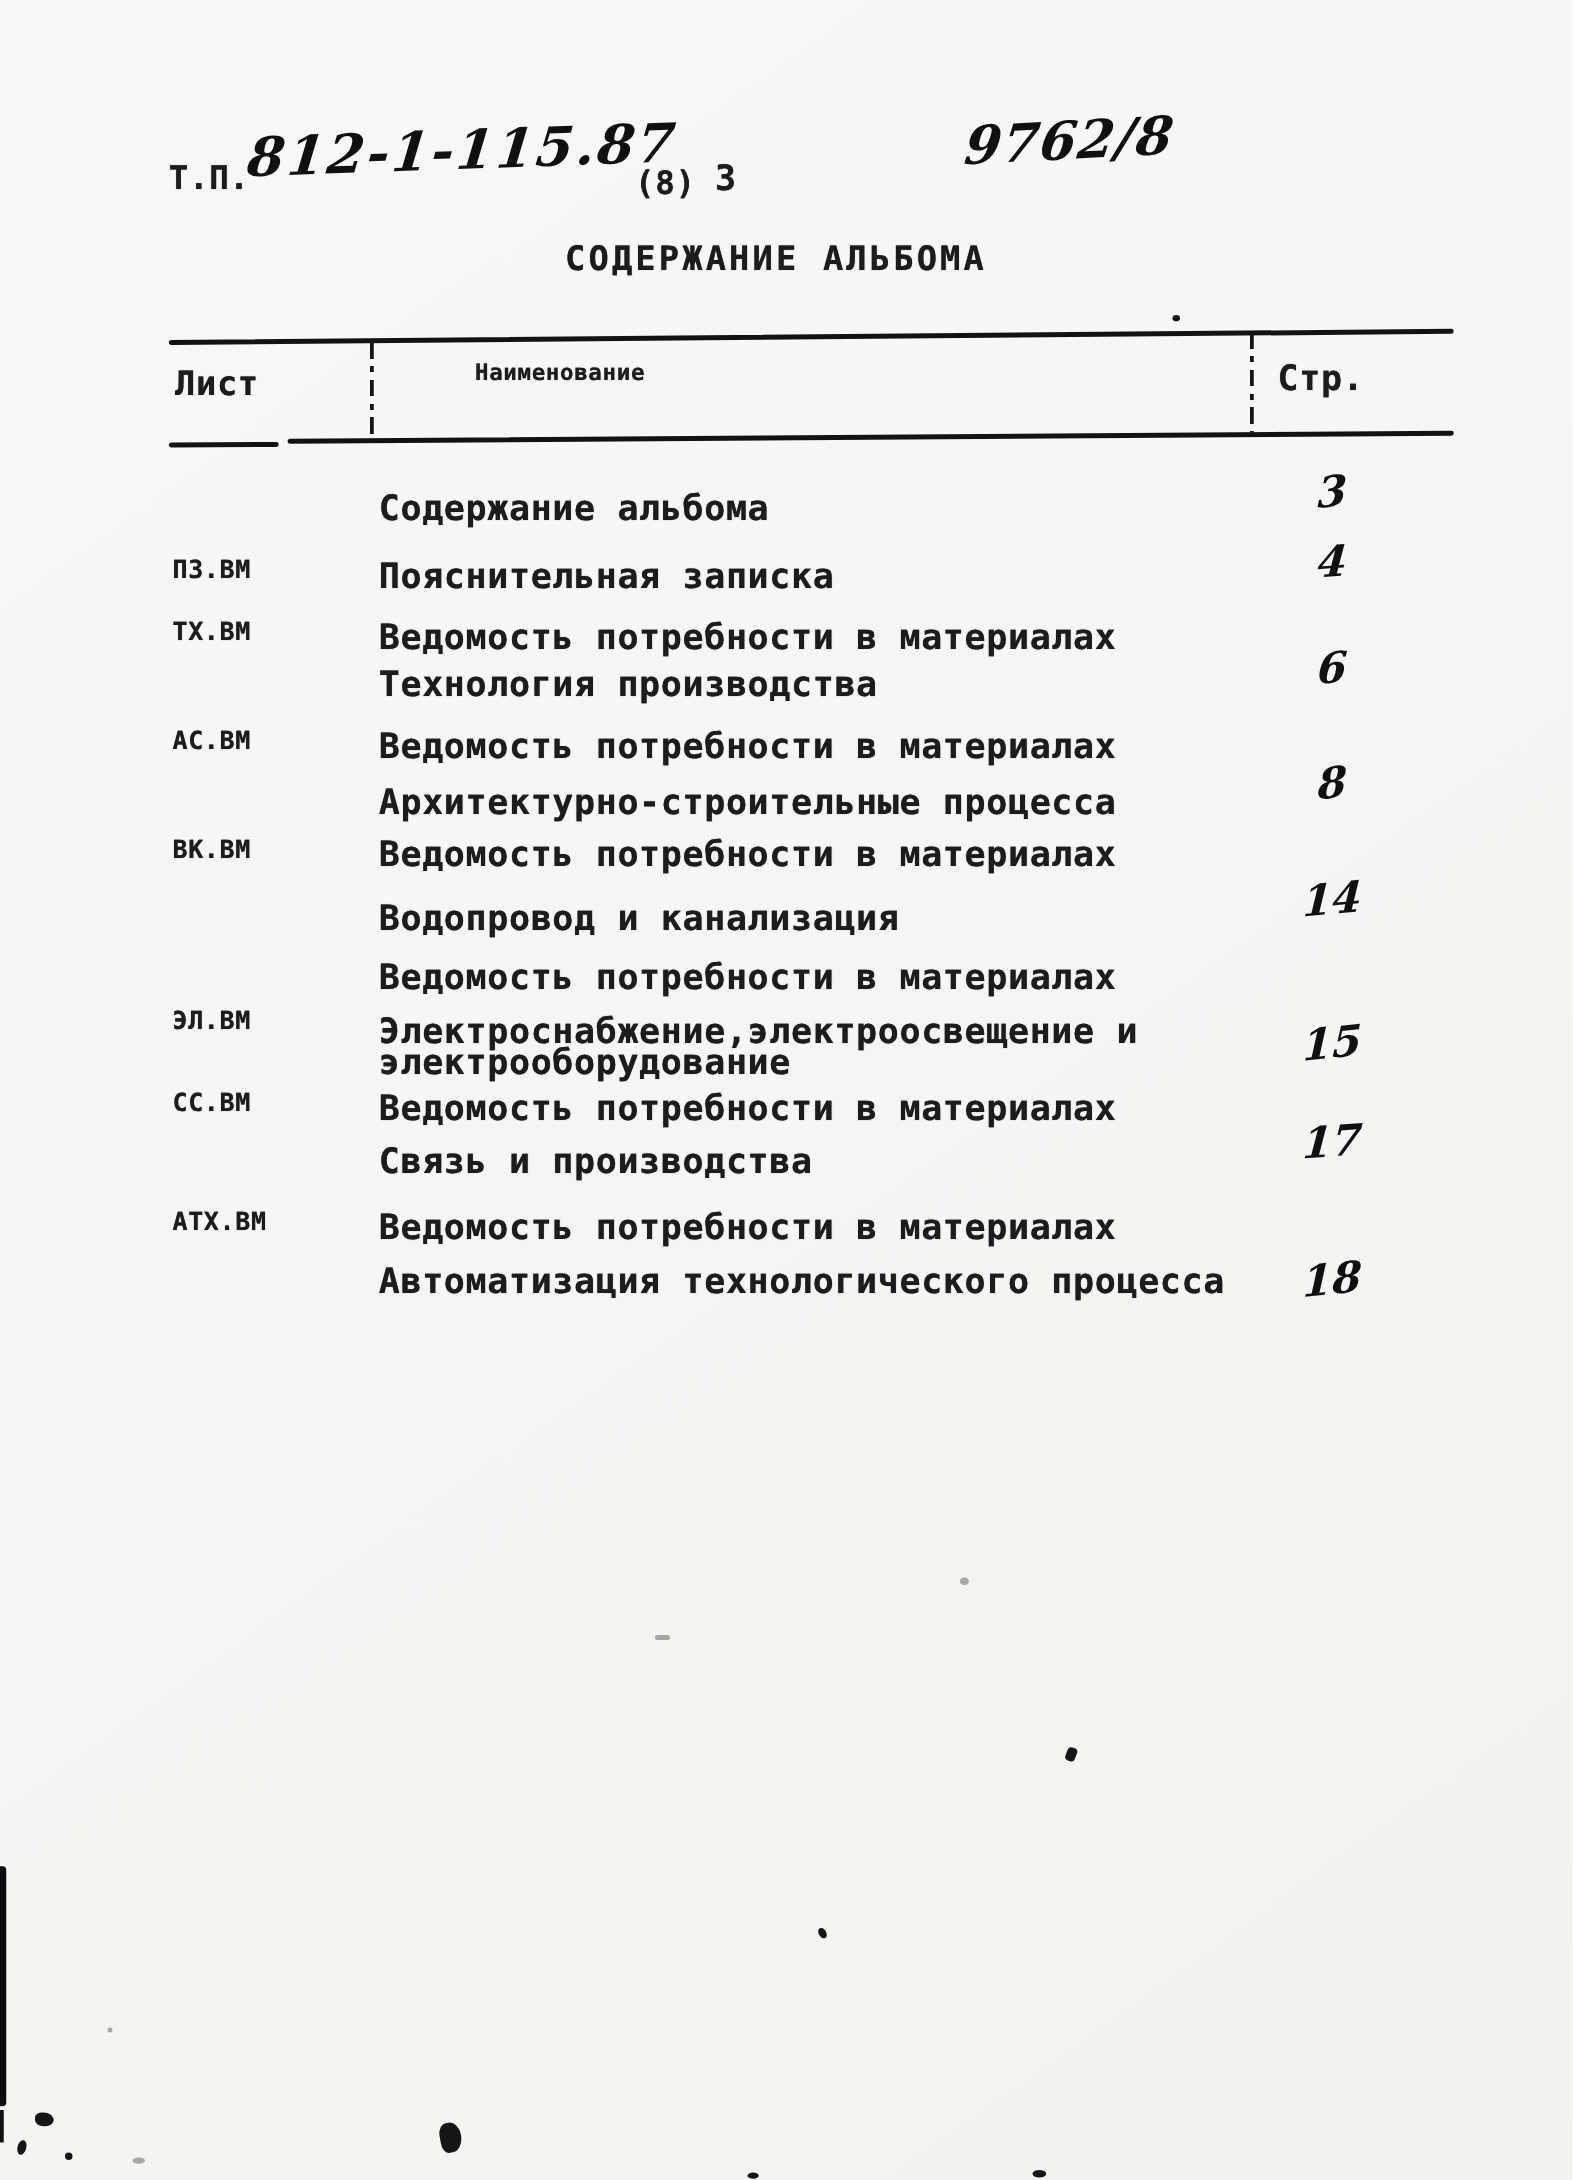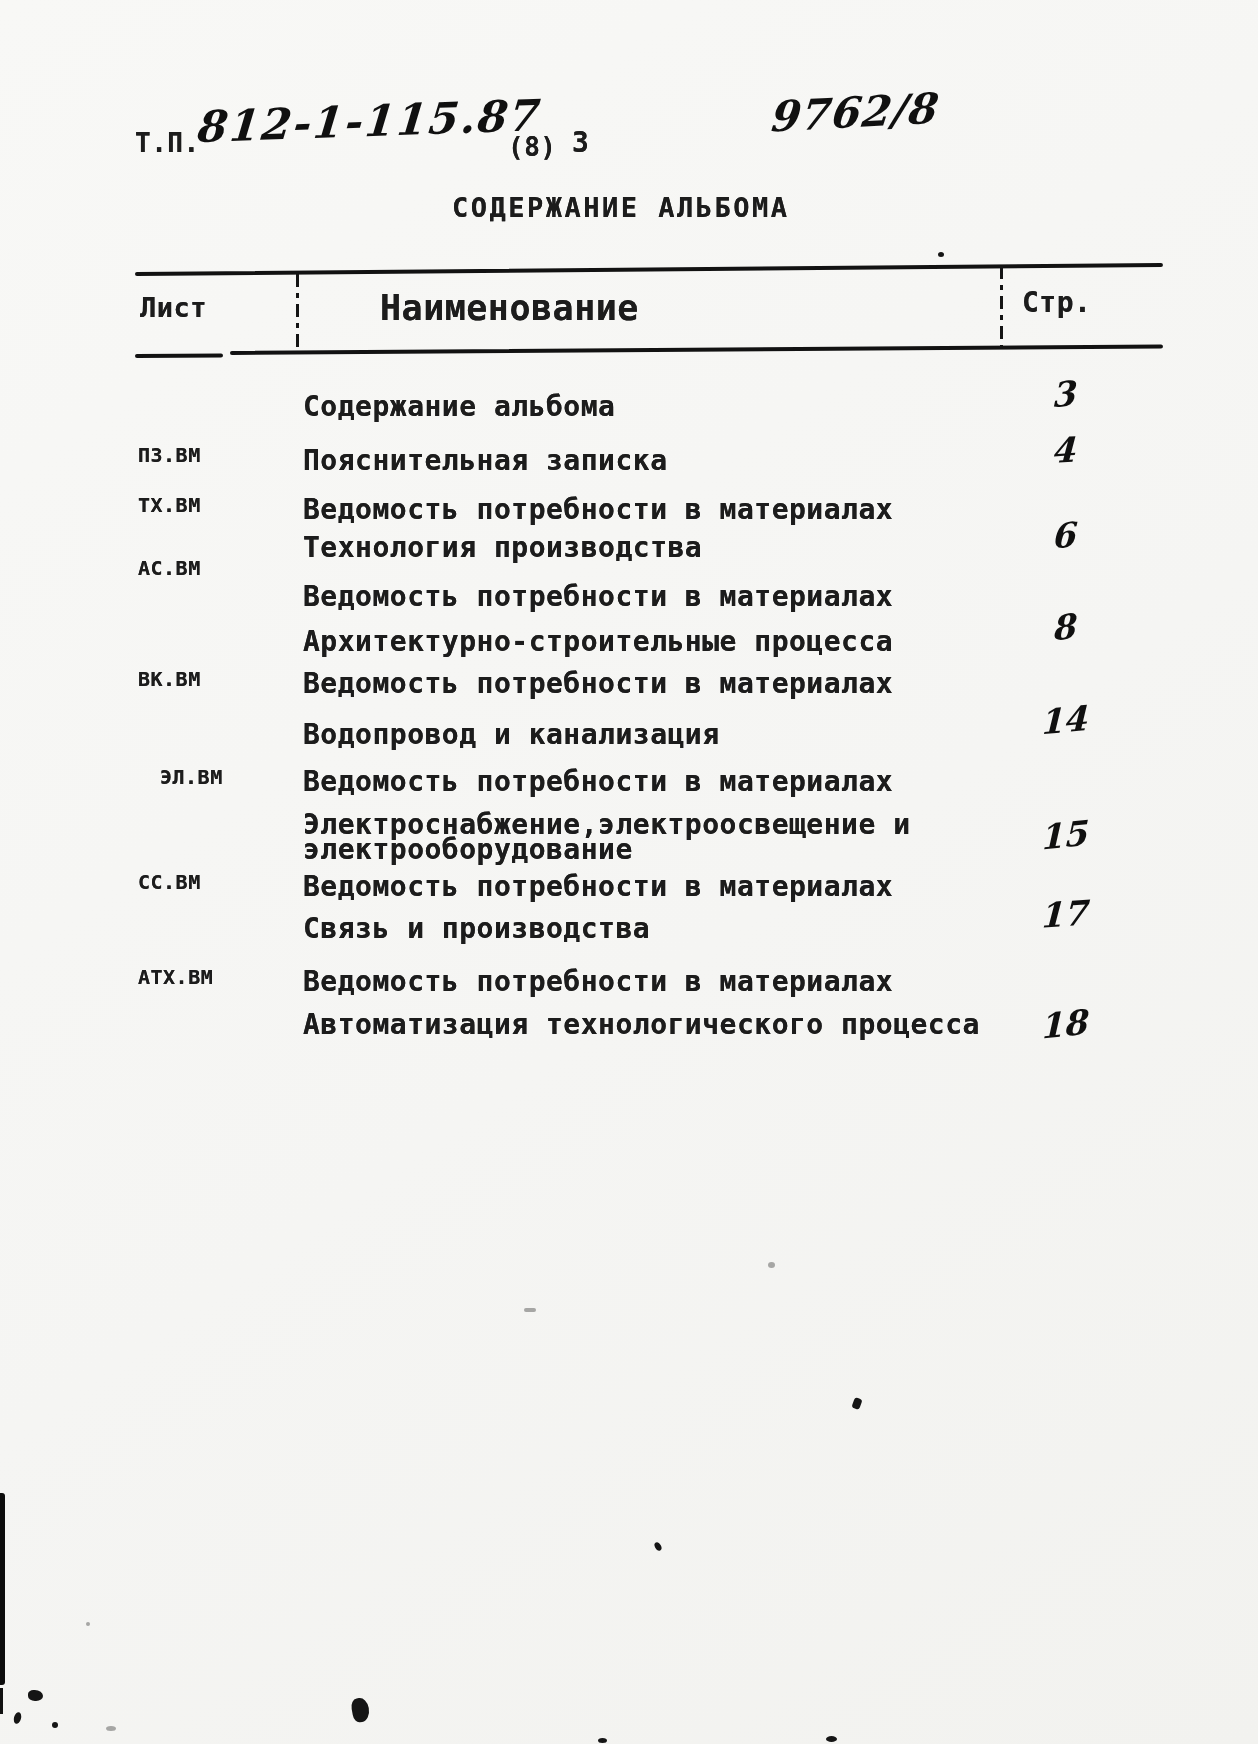--- a/index.html
+++ b/index.html
@@ -45,21 +45,21 @@
 <div class="abs typed" style="left:572px;top:126px;font-size:28px;">3</div>
 
 <div class="abs hand" style="left:772px;top:88px;font-size:42px;letter-spacing:1px;transform:rotate(-3deg) skewX(-10deg);">9762/8</div>
 
 <div class="abs typed" style="left:452px;top:192px;font-size:27px;letter-spacing:2.5px;">СОДЕРЖАНИЕ АЛЬБОМА</div>
 
 <div>
   <div class="hline" style="left:135px;top:272px;width:1028px;height:4px;transform:rotate(-0.5deg);"></div>
 
   <div class="abs typed" style="left:140px;top:292px;font-size:27px;">Лист</div>
-  <div class="abs typed" style="left:380px;top:288px;font-size:35px;">Наименование</div>
+  <div class="abs typed" style="left:380px;top:288px;font-size:18px;">Наименование</div>
   <div class="abs typed" style="left:1022px;top:286px;font-size:28px;">Стр.</div>
 
   <div class="vdash" style="left:296px;top:274px;height:78px;"></div>
   <div class="vdash" style="left:1000px;top:266px;height:80px;"></div>
 
   <div class="hline" style="left:135px;top:354px;width:88px;height:4px;transform:rotate(-0.3deg);"></div>
   <div class="hline" style="left:230px;top:351px;width:933px;height:4px;transform:rotate(-0.4deg);"></div>
 
   <div id="rows">
       <div>
@@ -71,33 +71,33 @@
         <div class="nameline typed" style="top: 444px; text-align: center;">Пояснительная записка</div>
         <div class="pagenum hand" style="top: 430px; transform: rotate(-4deg) skewX(-8deg);">4</div>
       </div>
       <div>
         <div class="code typed" style="top: 493px;">ТХ.ВМ</div>
         <div class="nameline typed" style="top: 493px;">Ведомость потребности в материалах</div>
         <div class="nameline typed" style="top: 531px;">Технология производства</div>
         <div class="pagenum hand" style="top: 515px; transform: rotate(-5deg) skewX(-8deg);">6</div>
       </div>
       <div>
-        <div class="code typed" style="top: 556px; text-align: center;">АС.ВМ</div>
+        <div class="code typed" style="top: 580px; text-align: center;">АС.ВМ</div>
         <div class="nameline typed" style="top: 580px;">Ведомость потребности в материалах</div>
         <div class="nameline typed" style="top: 625px;">Архитектурно-строительные процесса</div>
         <div class="pagenum hand" style="top: 607px; transform: rotate(-7deg) skewX(-8deg);">8</div>
       </div>
       <div>
         <div class="code typed" style="top: 667px;">ВК.ВМ</div>
         <div class="nameline typed" style="top: 667px;">Ведомость потребности в материалах</div>
         <div class="nameline typed" style="top: 718px;">Водопровод и канализация</div>
         <div class="pagenum hand" style="top: 700px; transform: rotate(-5deg) skewX(-8deg);">14</div>
       </div>
       <div>
-        <div class="code typed" style="top: 765px; margin-left: 22px;">ЭЛ.ВМ</div>
+        <div class="code typed" style="top: 804px;">ЭЛ.ВМ</div>
         <div class="nameline typed" style="top: 765px;">Ведомость потребности в материалах</div>
         <div class="nameline typed" style="top: 808px;">Электроснабжение,электроосвещение и</div>
         <div class="nameline typed" style="top: 833px;">электрооборудование</div>
         <div class="pagenum hand" style="top: 815px; transform: rotate(-6deg) skewX(-8deg);">15</div>
       </div>
       <div>
         <div class="code typed" style="top: 870px;">СС.ВМ</div>
         <div class="nameline typed" style="top: 870px;">Ведомость потребности в материалах</div>
         <div class="nameline typed" style="top: 912px;">Связь и производства</div>
         <div class="pagenum hand" style="top: 894px; transform: rotate(-4deg) skewX(-8deg);">17</div>

